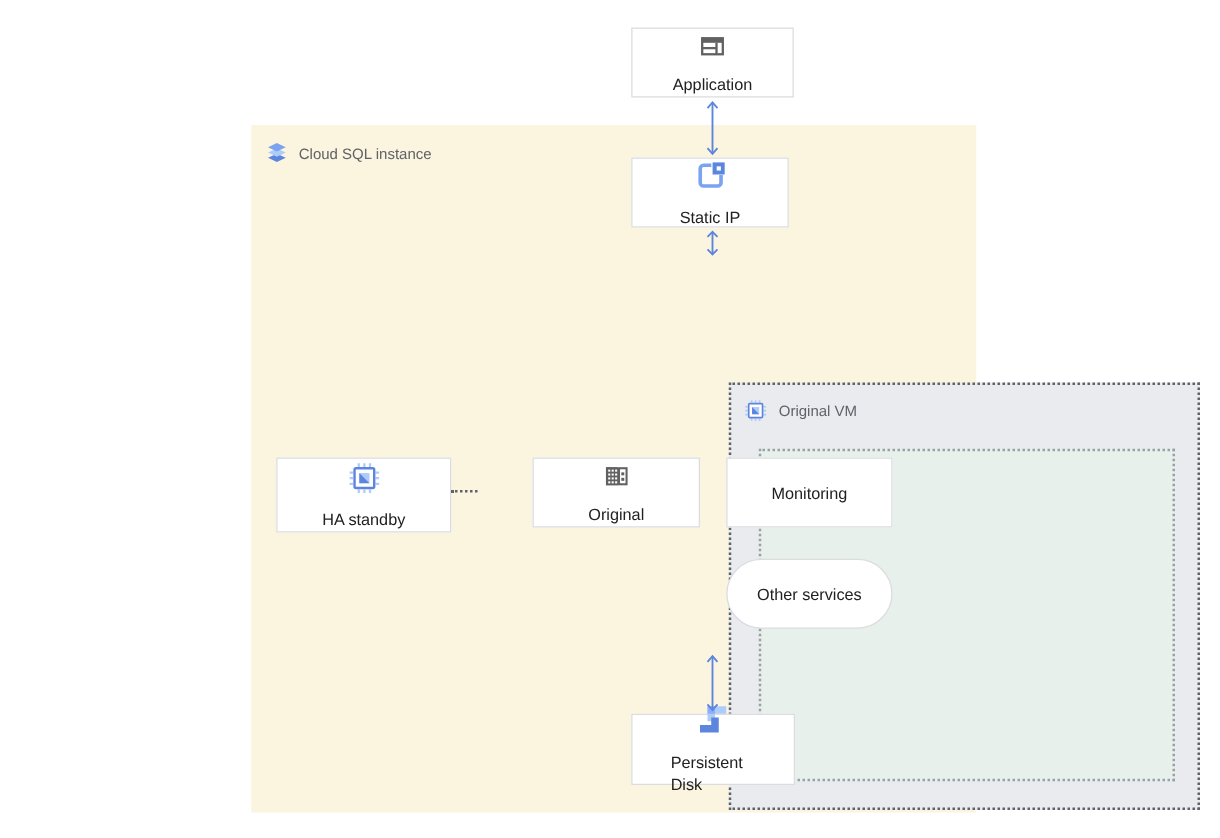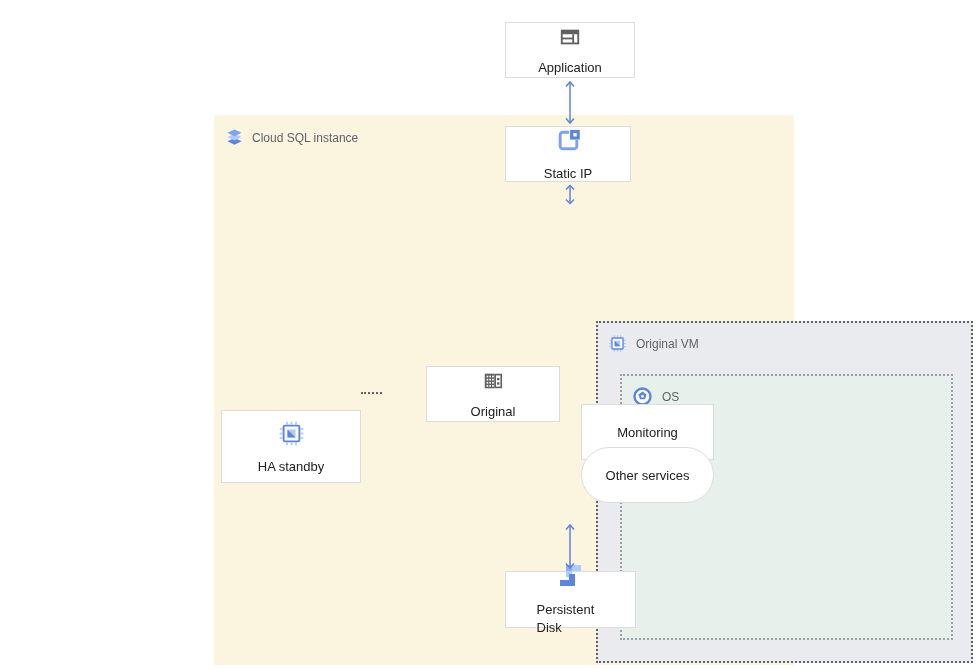--- a/index.html
+++ b/index.html
@@ -1,42 +1,42 @@
 <!DOCTYPE html>
 <html><head>
 <meta charset="utf-8">
 <style>
   html,body{margin:0;padding:0;background:#fff;}
   .stage{
     position:relative;width:976px;height:670px;background:#ffffff;overflow:hidden;
     font-family:"Liberation Sans",sans-serif;
   }
   .region{position:absolute;box-sizing:border-box;}
-  .r-cloudsql{left:214px;top:100px;width:580px;height:550px;background:#FBF4DF;margin-top:15px;}
+  .r-cloudsql{left:201px;top:100px;width:580px;height:550px;background:#FBF4DF;}
   .r-vm{left:382px;top:206px;width:377px;height:342px;background:#E9EBEF;border:2px dotted #5F6368;}
   .r-os{left:22px;top:51px;width:333px;height:266px;background:#E7F0EA;border:2px dotted #9AA0A6;}
   .region-label{
     position:absolute;display:flex;align-items:center;gap:9px;
     font-size:12px;color:#5F6368;white-space:nowrap;
   }
   .rl-cloudsql{left:12px;top:14px;}
   .rl-vm{left:10px;top:11px;}
   .rl-os{left:10px;top:10px;}
   .node{
     position:absolute;box-sizing:border-box;background:#fff;border:1px solid #DADCE0;
     display:flex;align-items:center;justify-content:center;gap:12px;
     font-size:13px;color:#212121;flex-direction:column;
   }
   .n-application{left:505px;top:22px;width:130px;height:56px;}
   .n-staticip{left:505px;top:126px;width:126px;height:56px;}
   .n-logging{left:581px;top:283px;width:133px;height:56px;}
   .n-database{left:426px;top:366px;width:134px;height:56px;}
-  .n-monitoring{left:581px;top:366px;width:133px;height:56px;margin-top:38px;}
+  .n-monitoring{left:581px;top:366px;width:133px;height:56px;}
   .n-other{left:581px;top:447px;width:133px;height:56px;border-radius:28px;}
-  .n-hastandby{left:221px;top:366px;width:140px;height:73px;margin-top:44px;}
+  .n-hastandby{left:221px;top:366px;width:140px;height:60px;}
   .n-pdisk{left:505px;top:571px;width:131px;height:57px;}
   .n-pdisk .wrap-label{width:68px;line-height:1.35;text-align:left;}
   .arrow{position:absolute;}
   .a1{left:563px;top:79px;}
   .a2{left:563px;top:183px;}
   .a3{left:563px;top:522px;}
   .arrow svg{display:block;}
   .arrow line,.arrow polyline{stroke:#5C85DE;stroke-width:1.5;fill:none;}
   .connector{
     position:absolute;left:361px;top:392px;width:21px;height:0;

